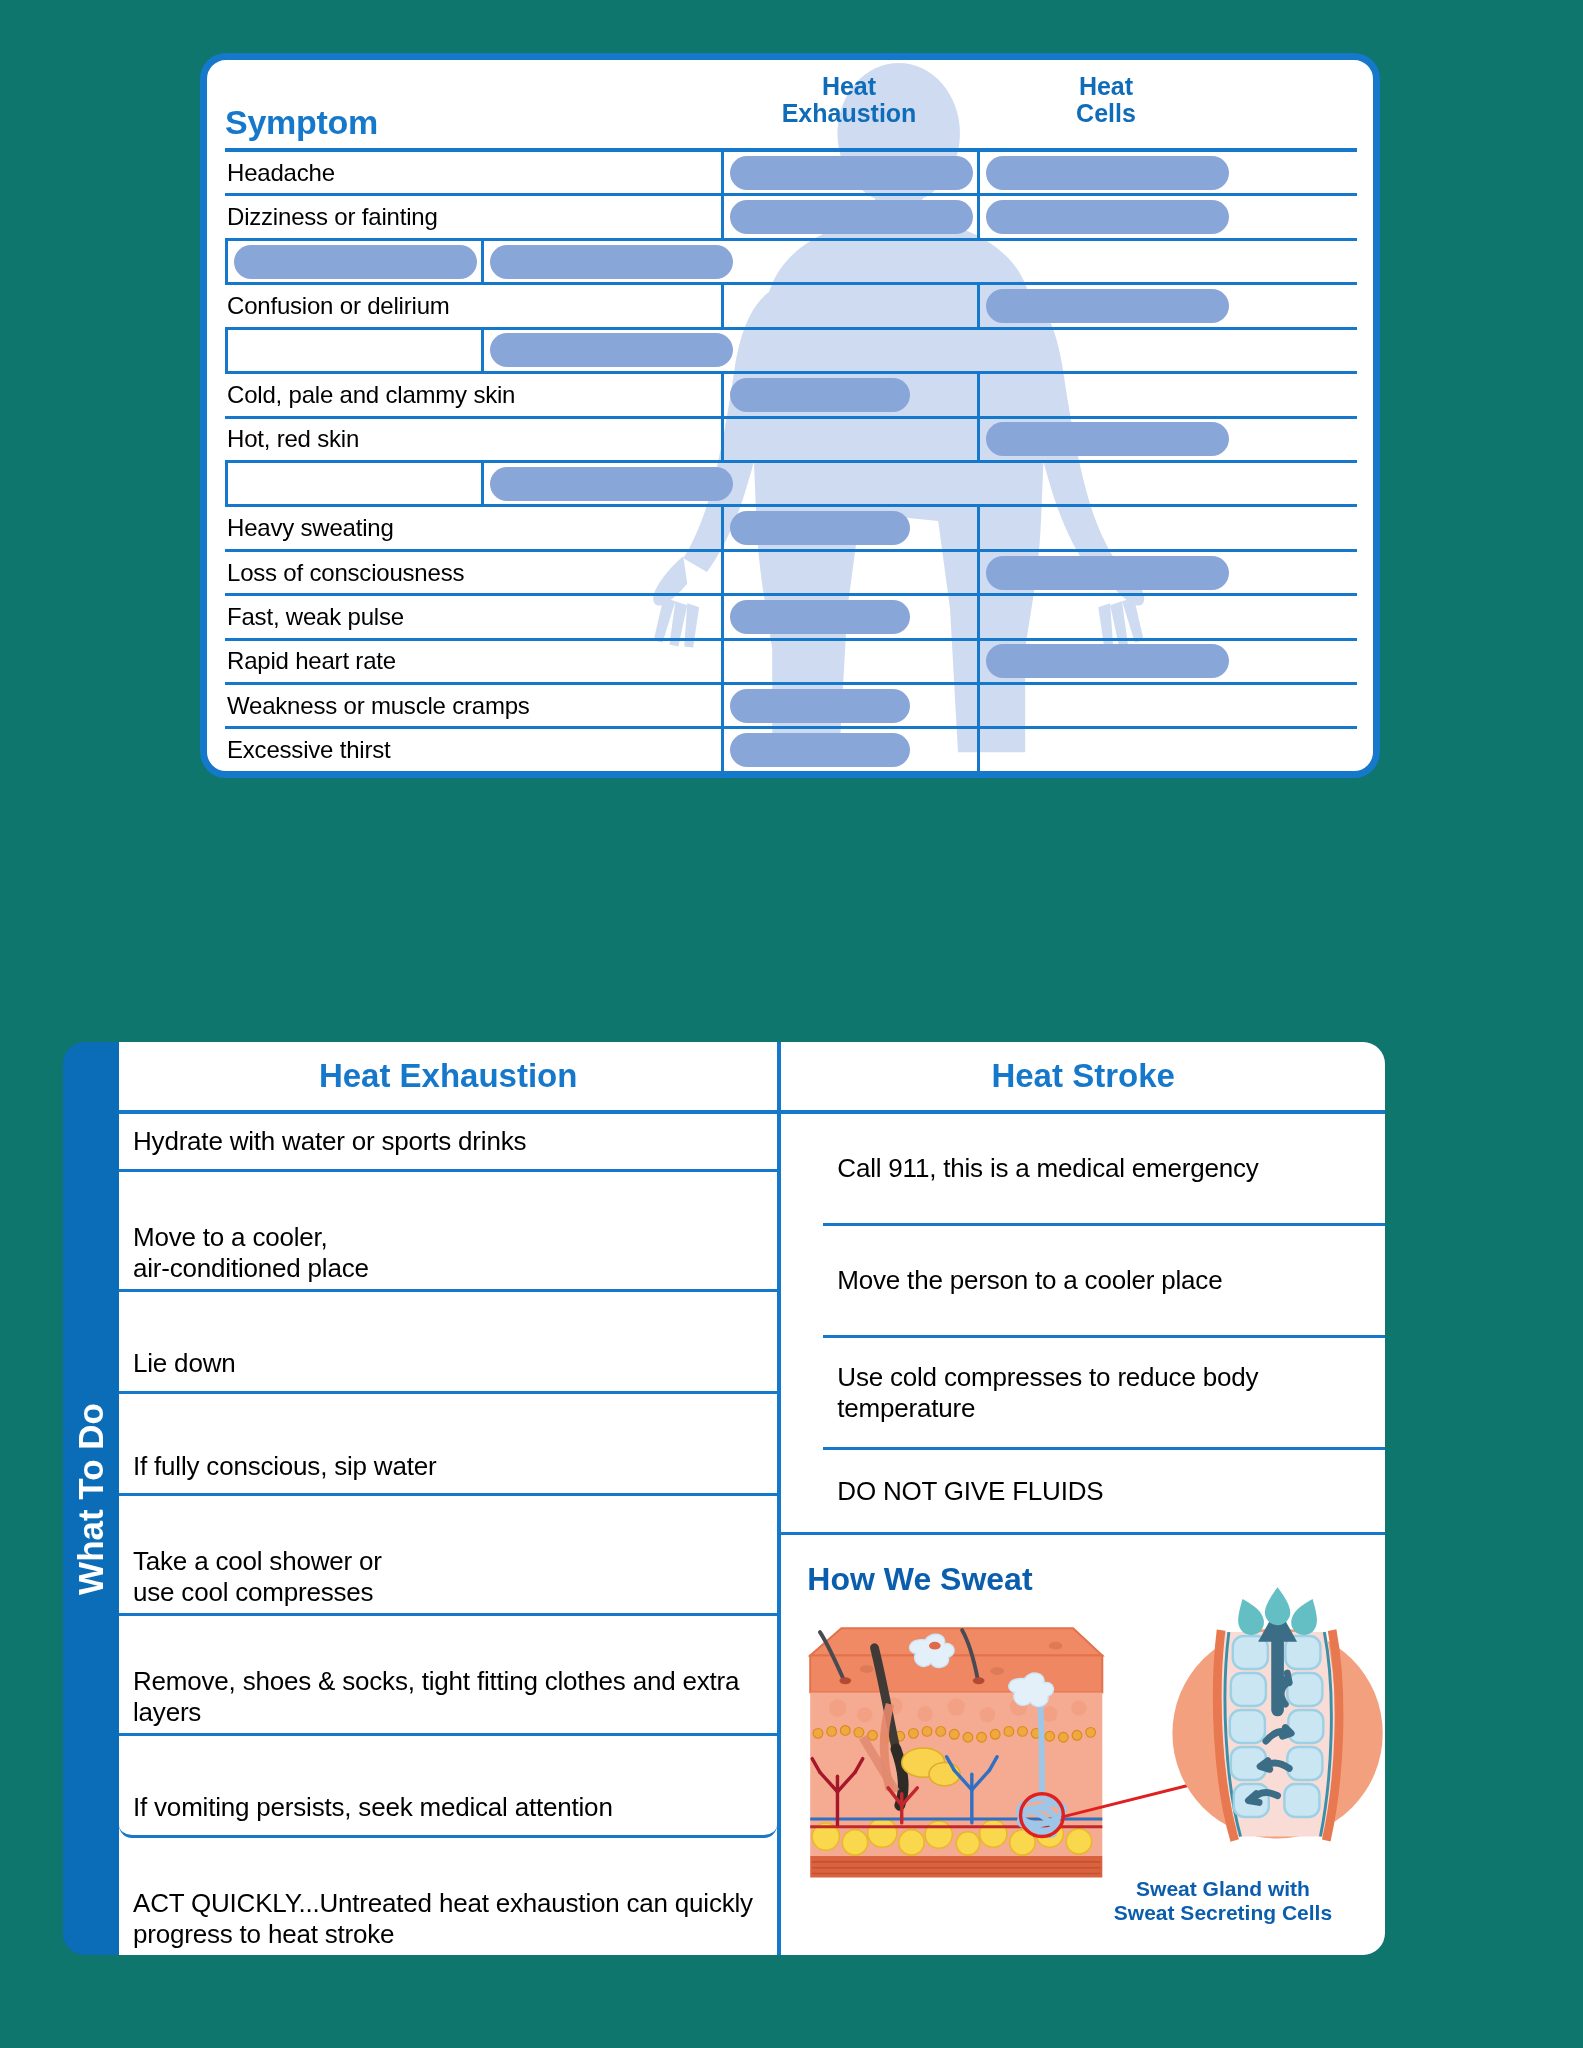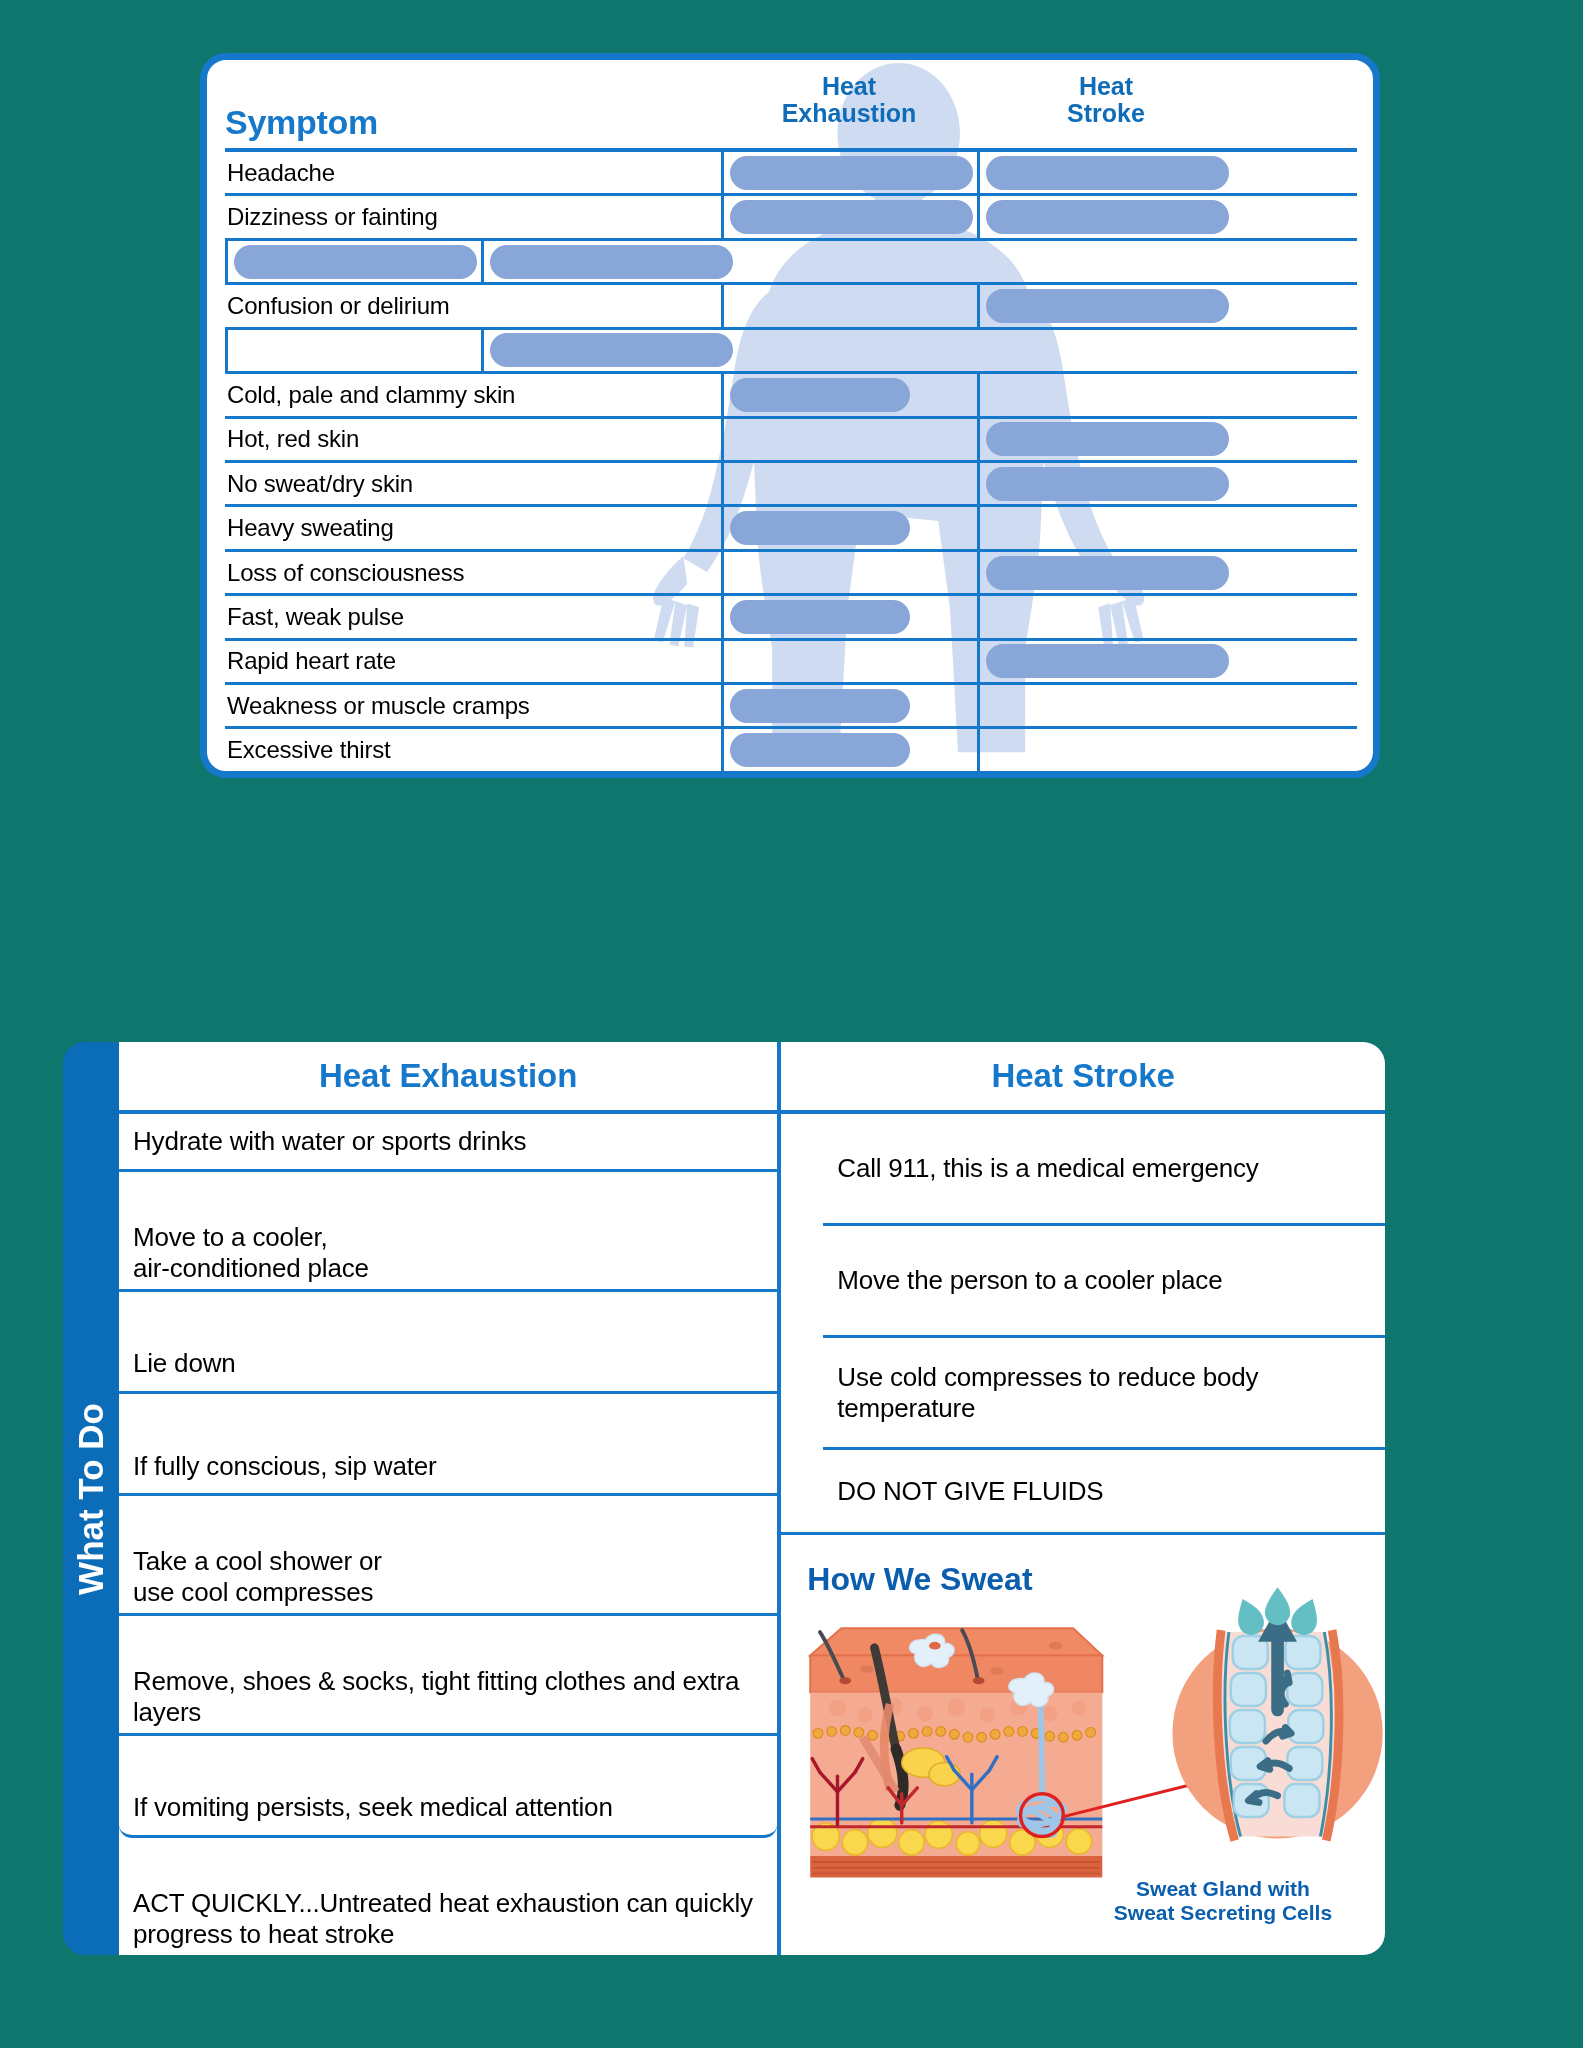--- a/index.html
+++ b/index.html
@@ -236,21 +236,21 @@
 
     <div class="sym-inner">
       <div class="sym-head">
         <div class="c-symptom">Symptom</div>
         <div class="c-col">
           <div>Heat</div>
           <div>Exhaustion</div>
         </div>
         <div class="c-col gap">
           <div>Heat</div>
-          <div>Stroke</div>
+          <div>Cells</div>
         </div>
       </div>
       <div class="sym-body" id="symptom-rows">
           <div class="sym-row">
             <div class="label">Headache</div>
             <div class="sym-cell">
               <div class="mark full"></div>
             </div>
             <div class="sym-cell">
               <div class="mark full"></div>
@@ -294,21 +294,20 @@
             <div class="sym-cell"></div>
           </div>
           <div class="sym-row">
             <div class="label">Hot, red skin</div>
             <div class="sym-cell"></div>
             <div class="sym-cell">
               <div class="mark full"></div>
             </div>
           </div>
           <div class="sym-row">
-            <div class="label">No sweat/dry skin</div>
             <div class="sym-cell"></div>
             <div class="sym-cell">
               <div class="mark full"></div>
             </div>
           </div>
           <div class="sym-row">
             <div class="label">Heavy sweating</div>
             <div class="sym-cell">
               <div class="mark short"></div>
             </div>

